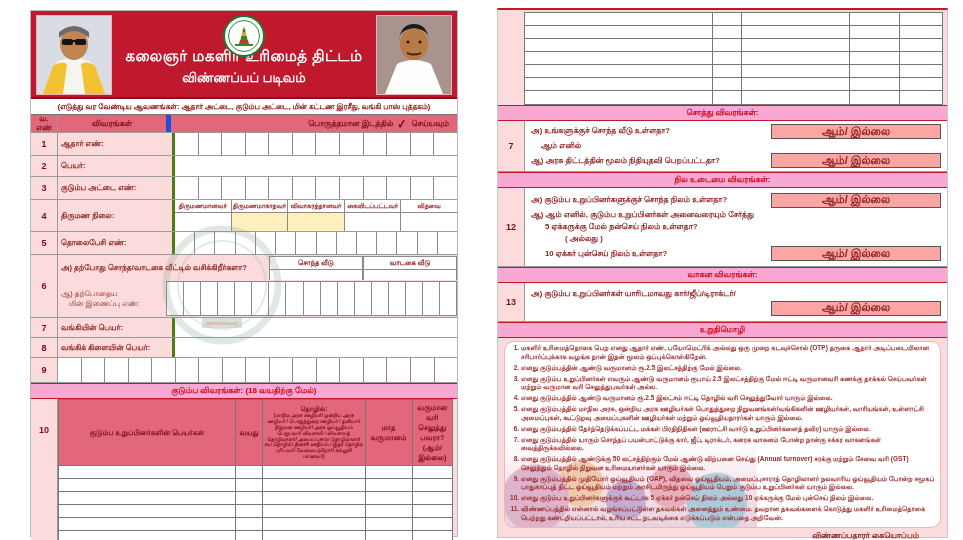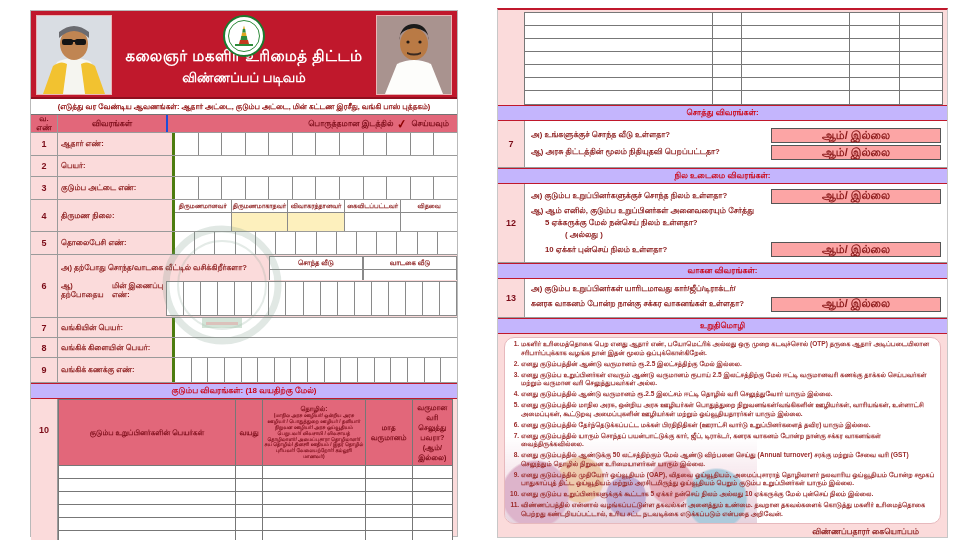--- a/index.html
+++ b/index.html
@@ -16,21 +16,21 @@
   .emblem{position:absolute;left:50%;top:3px;transform:translateX(-50%);}
   .docs-note{height:15px;background:#fff;color:#8b0000;font-size:7.3px;font-weight:bold;display:flex;align-items:center;justify-content:center;border-bottom:1px solid #737373;flex:0 0 auto;}
   .main-table{flex:0 0 auto;display:flex;flex-direction:column;border-bottom:1px solid #999;}
   .mt-row{display:flex;border-bottom:1px solid #9a9a9a;background:#fbdbdb;}
   .mt-row:last-child{border-bottom:none;}
   .no-cell{flex:0 0 26px;display:flex;align-items:center;justify-content:center;color:#7b0c18;font-weight:bold;font-size:9px;border-right:1px solid #9a9a9a;}
   .label-cell{flex:0 0 108px;display:flex;align-items:center;padding:1px 3px;color:#8b1a1a;font-weight:bold;font-size:7.6px;border-right:3px solid #4d7c0f;}
   .input-area{flex:1;display:flex;align-items:stretch;background:#fbdbdb;}
   .mt-head{background:#e2677a;}
   .mt-head .no-cell{color:#7b0c18;font-size:7.5px;text-align:center;line-height:1.1;}
-  .mt-head .hd-details{flex:0 0 108px;display:flex;align-items:center;justify-content:center;color:#7b0c18;font-weight:bold;font-size:8px;border-right:2px solid #1d4ed8;}
+  .mt-head .hd-details{flex:0 0 108px;display:flex;align-items:center;justify-content:center;color:#7b0c18;font-weight:bold;font-size:8px;border-right:5px solid #1d4ed8;}
   .mt-head .hd-instr{flex:1;display:flex;align-items:center;justify-content:flex-end;gap:4px;color:#7b0c18;font-weight:bold;font-size:7.8px;padding-right:8px;}
   .tick{color:#8b0000;font-size:12px;font-weight:bold;transform:rotate(-8deg);}
   .box-strip{flex:1;display:flex;}
   .dbox{flex:1;background:#fff;border-right:1px solid #8a8a8a;}
   .dbox:last-child{border-right:none;}
   .blank-field{flex:1;background:#fff;}
   .opt-strip{flex:1;display:flex;}
   .opt{flex:1;display:flex;flex-direction:column;border-right:1px solid #8a8a8a;}
   .opt:last-child{border-right:none;}
   .opt-label{flex:0 0 12px;background:#fff;border-bottom:1px solid #8a8a8a;color:#8b1a1a;font-weight:bold;font-size:6.3px;display:flex;align-items:center;justify-content:center;white-space:nowrap;}
@@ -40,23 +40,23 @@
   .r6-content{flex:1;display:flex;flex-direction:column;padding:1px 0 1px 3px;}
   .r6-line1{display:flex;align-items:stretch;height:24px;text-align:right;}
   .r6-q{flex:1;color:#8b1a1a;font-weight:bold;font-size:7.6px;display:flex;align-items:center;}
   .yn-col{flex:0 0 92px;display:flex;flex-direction:column;border:1px solid #8a8a8a;border-bottom:none;margin-right:0;}
   .yn-col .yn-label{flex:0 0 12px;background:#fff;color:#8b1a1a;font-weight:bold;font-size:6.8px;display:flex;align-items:center;justify-content:center;border-bottom:1px solid #8a8a8a;}
   .yn-col .yn-box{flex:1;background:#fff;}
   .r6-line2{display:flex;align-items:center;height:16px;margin-top:1px;}
   .district-label{color:#8b1a1a;font-weight:bold;font-size:7.6px;margin-left:100px;margin-right:4px;}
   .district-field{flex:1;height:13px;background:linear-gradient(90deg,#f5d98c 0 18%,#fff 30%);border:1px solid #8a8a8a;}
   .r6-line3{display:flex;align-items:stretch;flex:1;margin-top:1px;}
-  .r6-blabel{flex:0 0 105px;color:#8b1a1a;font-weight:bold;font-size:7.4px;line-height:1.25;display:flex;flex-direction:row;justify-content:center;}
+  .r6-blabel{flex:0 0 105px;color:#8b1a1a;font-weight:normal;font-size:7.4px;line-height:1.25;display:flex;flex-direction:column;justify-content:center;}
   
-  .band{flex:0 0 14px;display:flex;align-items:center;justify-content:center;color:#cc0514;font-weight:bold;font-size:8px;background:#c4b5fd;border-top:1px solid #c0182c;border-bottom:1px solid #c0182c;}
+  .band{flex:0 0 14px;display:flex;align-items:center;justify-content:center;color:#cc0514;font-weight:bold;font-size:8px;background:#f9a8d4;border-top:1px solid #c0182c;border-bottom:1px solid #c0182c;}
   .fam-wrap{flex:1;display:flex;}
   .fam-no{flex:0 0 26px;display:flex;align-items:flex-start;justify-content:center;padding-top:26px;color:#7b0c18;font-weight:bold;font-size:9px;background:#fbdbdb;border-right:1px solid #9a9a9a;}
   .fam-table{flex:1;display:flex;flex-direction:column;border-left:1px solid #9a9a9a;margin:0 4px 3px 0;background:#fff;border:1px solid #777;}
   .fam-grid{display:grid;grid-template-columns:45% 7% 26% 12% 10%;}
   .fam-head{background:#e2677a;flex:0 0 66px;}
   .fam-hcell{border-right:1px solid #777;border-bottom:1px solid #777;color:#7b0c18;font-weight:bold;display:flex;flex-direction:column;align-items:center;justify-content:center;text-align:center;padding:1px;font-size:7.2px;}
   .fam-hcell:last-child{border-right:none;}
   .occ-title{font-size:6.6px;}
   .occ-list{font-size:4.9px;font-weight:bold;line-height:1.22;color:#7b0c18;}
   .fam-rows{flex:1;display:flex;flex-direction:column;}
@@ -316,21 +316,20 @@
       <div class="mt-row" style="flex:0 0 19px;">
         <div class="no-cell">8</div>
         <div class="label-cell">வங்கிக் கிளையின் பெயர்:</div>
         <div class="input-area">
             <div class="blank-field"></div>
           </div>
       </div>
 
       <div class="mt-row" style="flex:0 0 24px;">
         <div class="no-cell">9</div>
-        <div class="label-cell">வங்கிக் கணக்கு எண்:</div>
         <div class="input-area">
             <div class="box-strip">
               <div class="dbox"></div>
               <div class="dbox"></div>
               <div class="dbox"></div>
               <div class="dbox"></div>
               <div class="dbox"></div>
               <div class="dbox"></div>
               <div class="dbox"></div>
               <div class="dbox"></div>
@@ -473,20 +472,23 @@
     <div class="band">சொத்து விவரங்கள்:</div>
 
     <div class="q-section" style="flex:0 0 46px;">
       <div class="q-no">7</div>
       <div class="q-body">
         <div class="q-line">
           <span class="q-text">அ) உங்களுக்குச் சொந்த வீடு உள்ளதா?</span>
           <div class="ans-box">ஆம்/ இல்லை</div>
         </div>
         <div class="q-line">
+          <span class="q-text" style="padding-left:10px;">ஆம் எனில்</span>
+        </div>
+        <div class="q-line">
           <span class="q-text">ஆ) அரசு திட்டத்தின் மூலம் நிதியுதவி பெறப்பட்டதா?</span>
           <div class="ans-box">ஆம்/ இல்லை</div>
         </div>
       </div>
     </div>
 
     <div class="band">நில உடைமை விவரங்கள்:</div>
 
     <div class="q-section" style="flex:0 0 78px;">
       <div class="q-no">12</div>
@@ -513,21 +515,20 @@
 
     <div class="band">வாகன விவரங்கள்:</div>
 
     <div class="q-section" style="flex:0 0 38px;">
       <div class="q-no">13</div>
       <div class="q-body">
         <div class="q-line">
             <span class="q-text">அ) குடும்ப உறுப்பினர்கள் யாரிடமாவது கார்/ஜீப்/டிராக்டர்/</span>
           </div>
         <div class="q-line">
-          <span class="q-text">கனரக வாகனம் போன்ற நான்கு சக்கர வாகனங்கள் உள்ளதா?</span>
           <div class="ans-box">ஆம்/ இல்லை</div>
         </div>
       </div>
     </div>
 
     <div class="band">உறுதிமொழி</div>
 
     <div class="decl-wrap">
       <div class="decl-box">
         <div class="decl-photo"></div>

